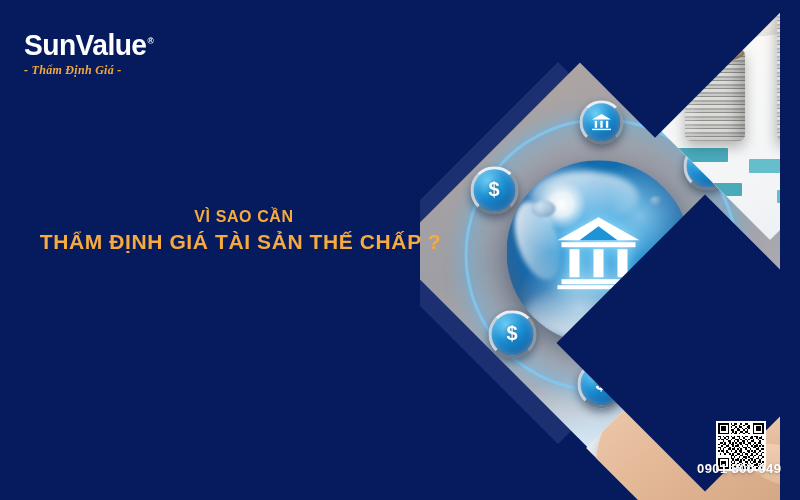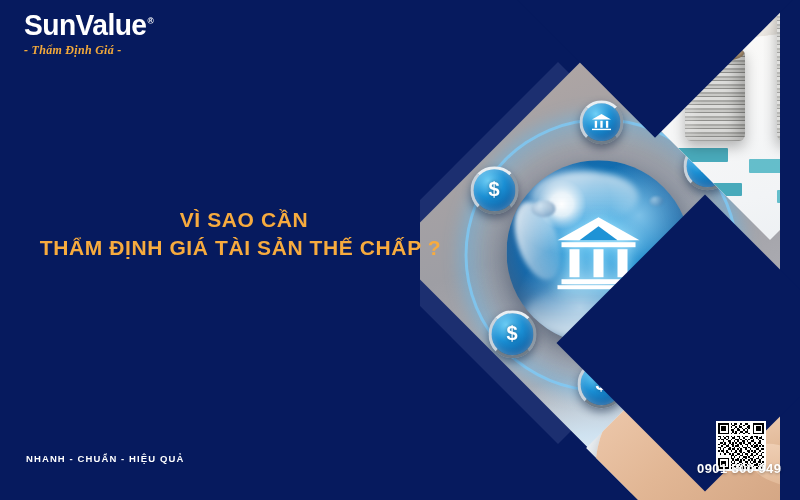--- a/index.html
+++ b/index.html
@@ -15,21 +15,21 @@
     width: 800px;
     height: 500px;
     overflow: hidden;
     background: #061a5e;
   }
 
   
   .logo-block {
     position: absolute;
     left: 24px;
-    top: 10px;
+    top: 30px;
     width: 210px;
     z-index: 40;
   }
   .logo-word {
     font-family: "Liberation Sans", sans-serif;
     font-weight: bold;
     font-size: 30px;
     letter-spacing: -0.6px;
     color: #ffffff;
     line-height: 1;
@@ -64,21 +64,21 @@
     position: absolute;
     left: 0;
     top: 206px;
     width: 448px;
     text-align: center;
     z-index: 40;
   }
   .headline .l1 {
     font-family: "Liberation Sans", sans-serif;
     font-weight: bold;
-    font-size: 21px;
+    font-size: 16px;
     letter-spacing: 0.6px;
     color: #f7ab3e;
     line-height: 1.35;
     white-space: nowrap;
     padding-left: 40px;
   }
   .headline .l2 {
     font-family: "Liberation Sans", sans-serif;
     font-weight: bold;
     font-size: 21px;
@@ -565,21 +565,20 @@
   <div class="logo-block">
     <div class="logo-word"><span>SunValue</span><span class="logo-reg">®</span></div>
     <div class="logo-sub">- Thẩm Định Giá -</div>
   </div>
 
   <div class="headline">
     <div class="l1">VÌ SAO CẦN</div>
     <div class="l2">THẨM ĐỊNH GIÁ TÀI SẢN THẾ CHẤP ?</div>
   </div>
 
-  <div class="tagline">NHANH - CHUẨN - HIỆU QUẢ</div>
 
   <div class="qr-wrap">
     <div class="qr">
       <svg viewBox="0 0 29 29" width="46" height="46" shape-rendering="crispEdges">
         <rect width="29" height="29" fill="#ffffff"></rect>
         <g fill="#000000">
           <rect x="0" y="0" width="7" height="1"></rect>
             <rect x="0" y="6" width="7" height="1"></rect>
           <rect x="0" y="0" width="1" height="7"></rect>
             <rect x="6" y="0" width="1" height="7"></rect>

